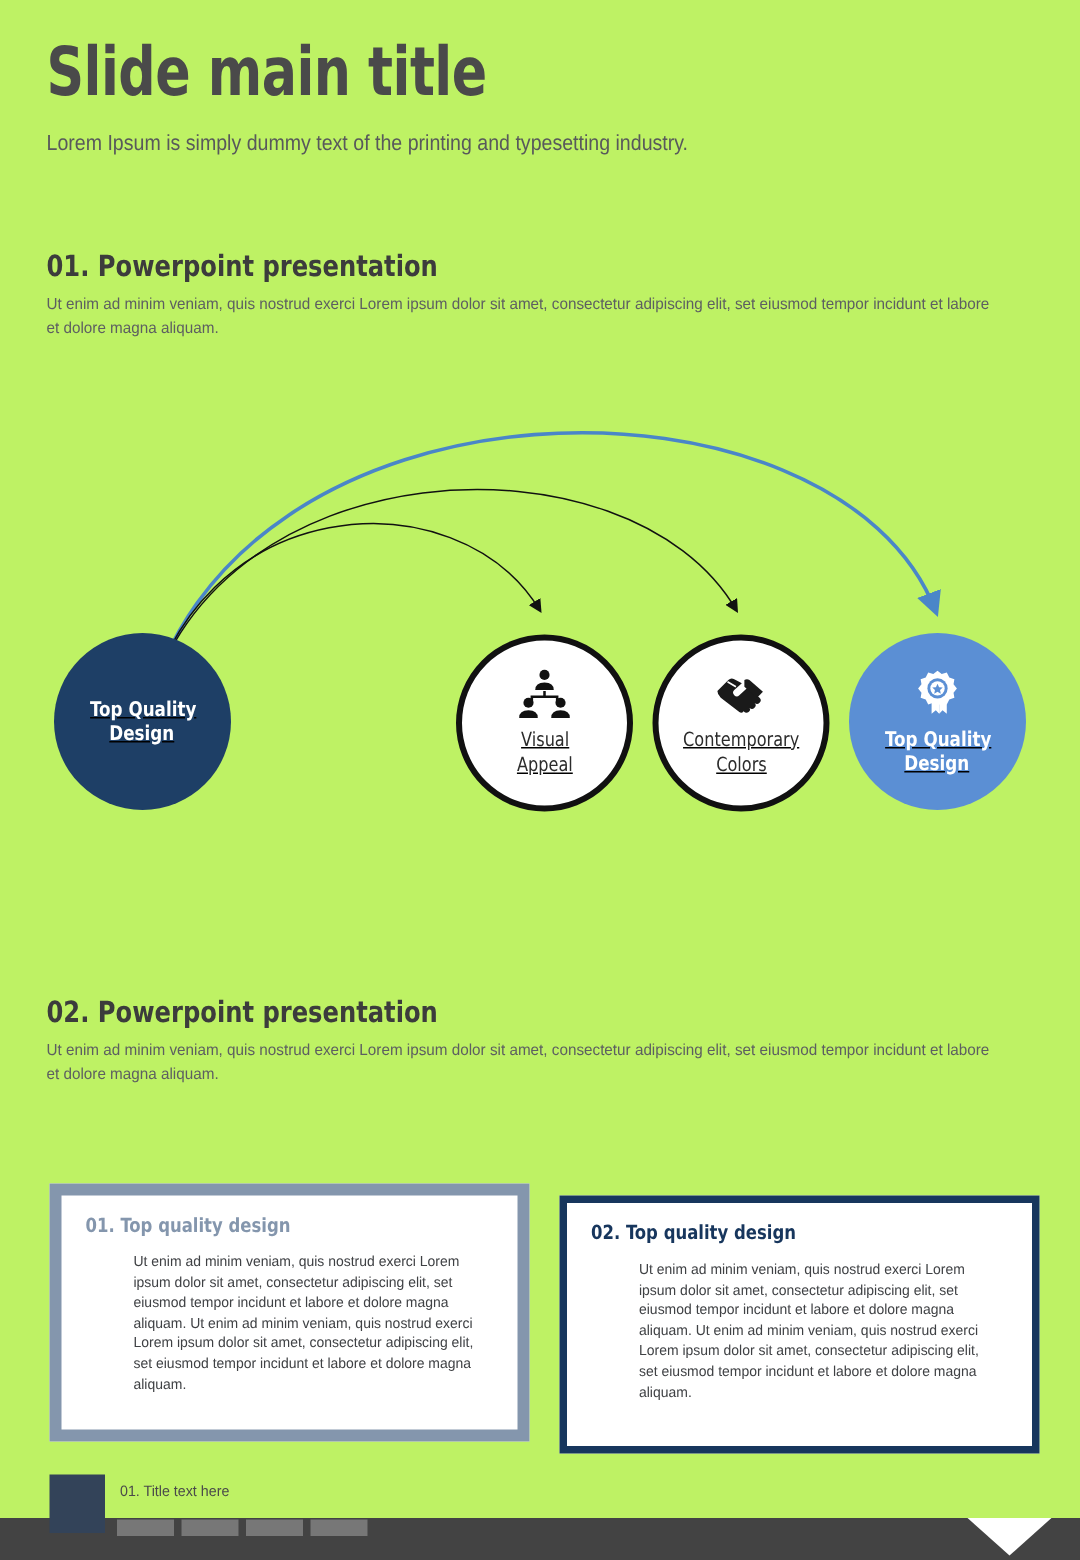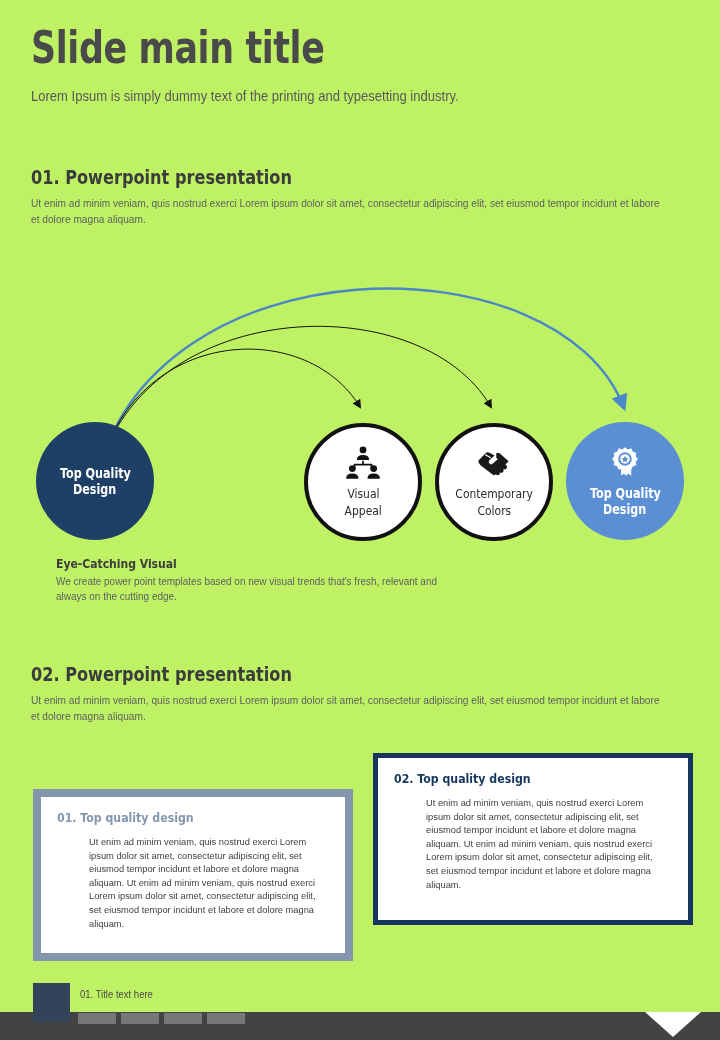--- a/index.html
+++ b/index.html
@@ -91,20 +91,21 @@
   .node {
     position: absolute;
     width: 118px;
     height: 118px;
     border-radius: 50%;
     box-sizing: border-box;
     display: flex;
     flex-direction: column;
     align-items: center;
     justify-content: center;
+    text-decoration: underline;
   }
   .node.filled-dark  { background: #1e3f66; }
   .node.filled-blue  { background: #5b8fd4; }
   .node.outlined     { background: #ffffff; border: 4px solid #111111; }
 
   .node-label {
     font-family: "DejaVu Sans Condensed", "Liberation Sans Narrow", "Liberation Sans", sans-serif;
     font-weight: 700;
     font-stretch: condensed;
     font-size: 13.5px;
@@ -167,20 +168,21 @@
     background: #ffffff;
   }
   #infobox-1 {
     left: 33px;
     border: 8px solid #8496ad;
     margin-top: 36px;
   }
   #infobox-2 {
     left: 373px;
     border: 5px solid #17365d;
+    margin-top: 44px;
   }
   .infobox-title {
     position: absolute;
     left: 16px;
     top: 13px;
     font-family: "DejaVu Sans Condensed", "Liberation Sans Narrow", "Liberation Sans", sans-serif;
     font-size: 13px;
     line-height: 16px;
     font-weight: 700;
     font-stretch: condensed;
@@ -314,24 +316,20 @@
         <circle cx="32" cy="23" r="8.5" fill="#ffffff"></circle>
         <path d="M32 17.5 l1.9 4 l4.3 .5 l-3.2 3 l.9 4.3 l-3.9-2.2 l-3.9 2.2 l.9-4.3 l-3.2-3 l4.3-.5 z" fill="#5b8fd4"></path>
         <path d="M25 39 l0 14 l5-4 l4 4 l0-14 z" fill="#ffffff"></path>
         <path d="M34 39 l0 14 l4-4 l5 4 l0-14 z" fill="#ffffff"></path>
       </svg>
       <div class="node-label">Top Quality</div>
       <div class="node-label">Design</div>
     </div>
   </div>
 
-  <div class="caption">
-    <div class="caption-title">Eye-Catching Visual</div>
-    <div class="caption-body">We create power point templates based on new visual trends that's fresh, relevant and always on the cutting edge.</div>
-  </div>
 
   <div class="section-heading" id="sec2-head">02. Powerpoint presentation</div>
   <div class="section-body" id="sec2-body">Ut enim ad minim veniam, quis nostrud exerci  Lorem ipsum dolor sit amet, consectetur adipiscing elit, set eiusmod tempor incidunt et labore et dolore magna aliquam.</div>
 
   <div class="infobox" id="infobox-1">
     <div class="infobox-title">01. Top quality design</div>
     <div class="infobox-body">Ut enim ad minim veniam, quis nostrud exerci Lorem ipsum dolor sit amet, consectetur adipiscing elit, set eiusmod tempor incidunt et labore et dolore magna aliquam. Ut enim ad minim veniam, quis nostrud exerci Lorem ipsum dolor sit amet, consectetur adipiscing elit, set eiusmod tempor incidunt et labore et dolore magna aliquam.</div>
   </div>
 
   <div class="infobox" id="infobox-2">

